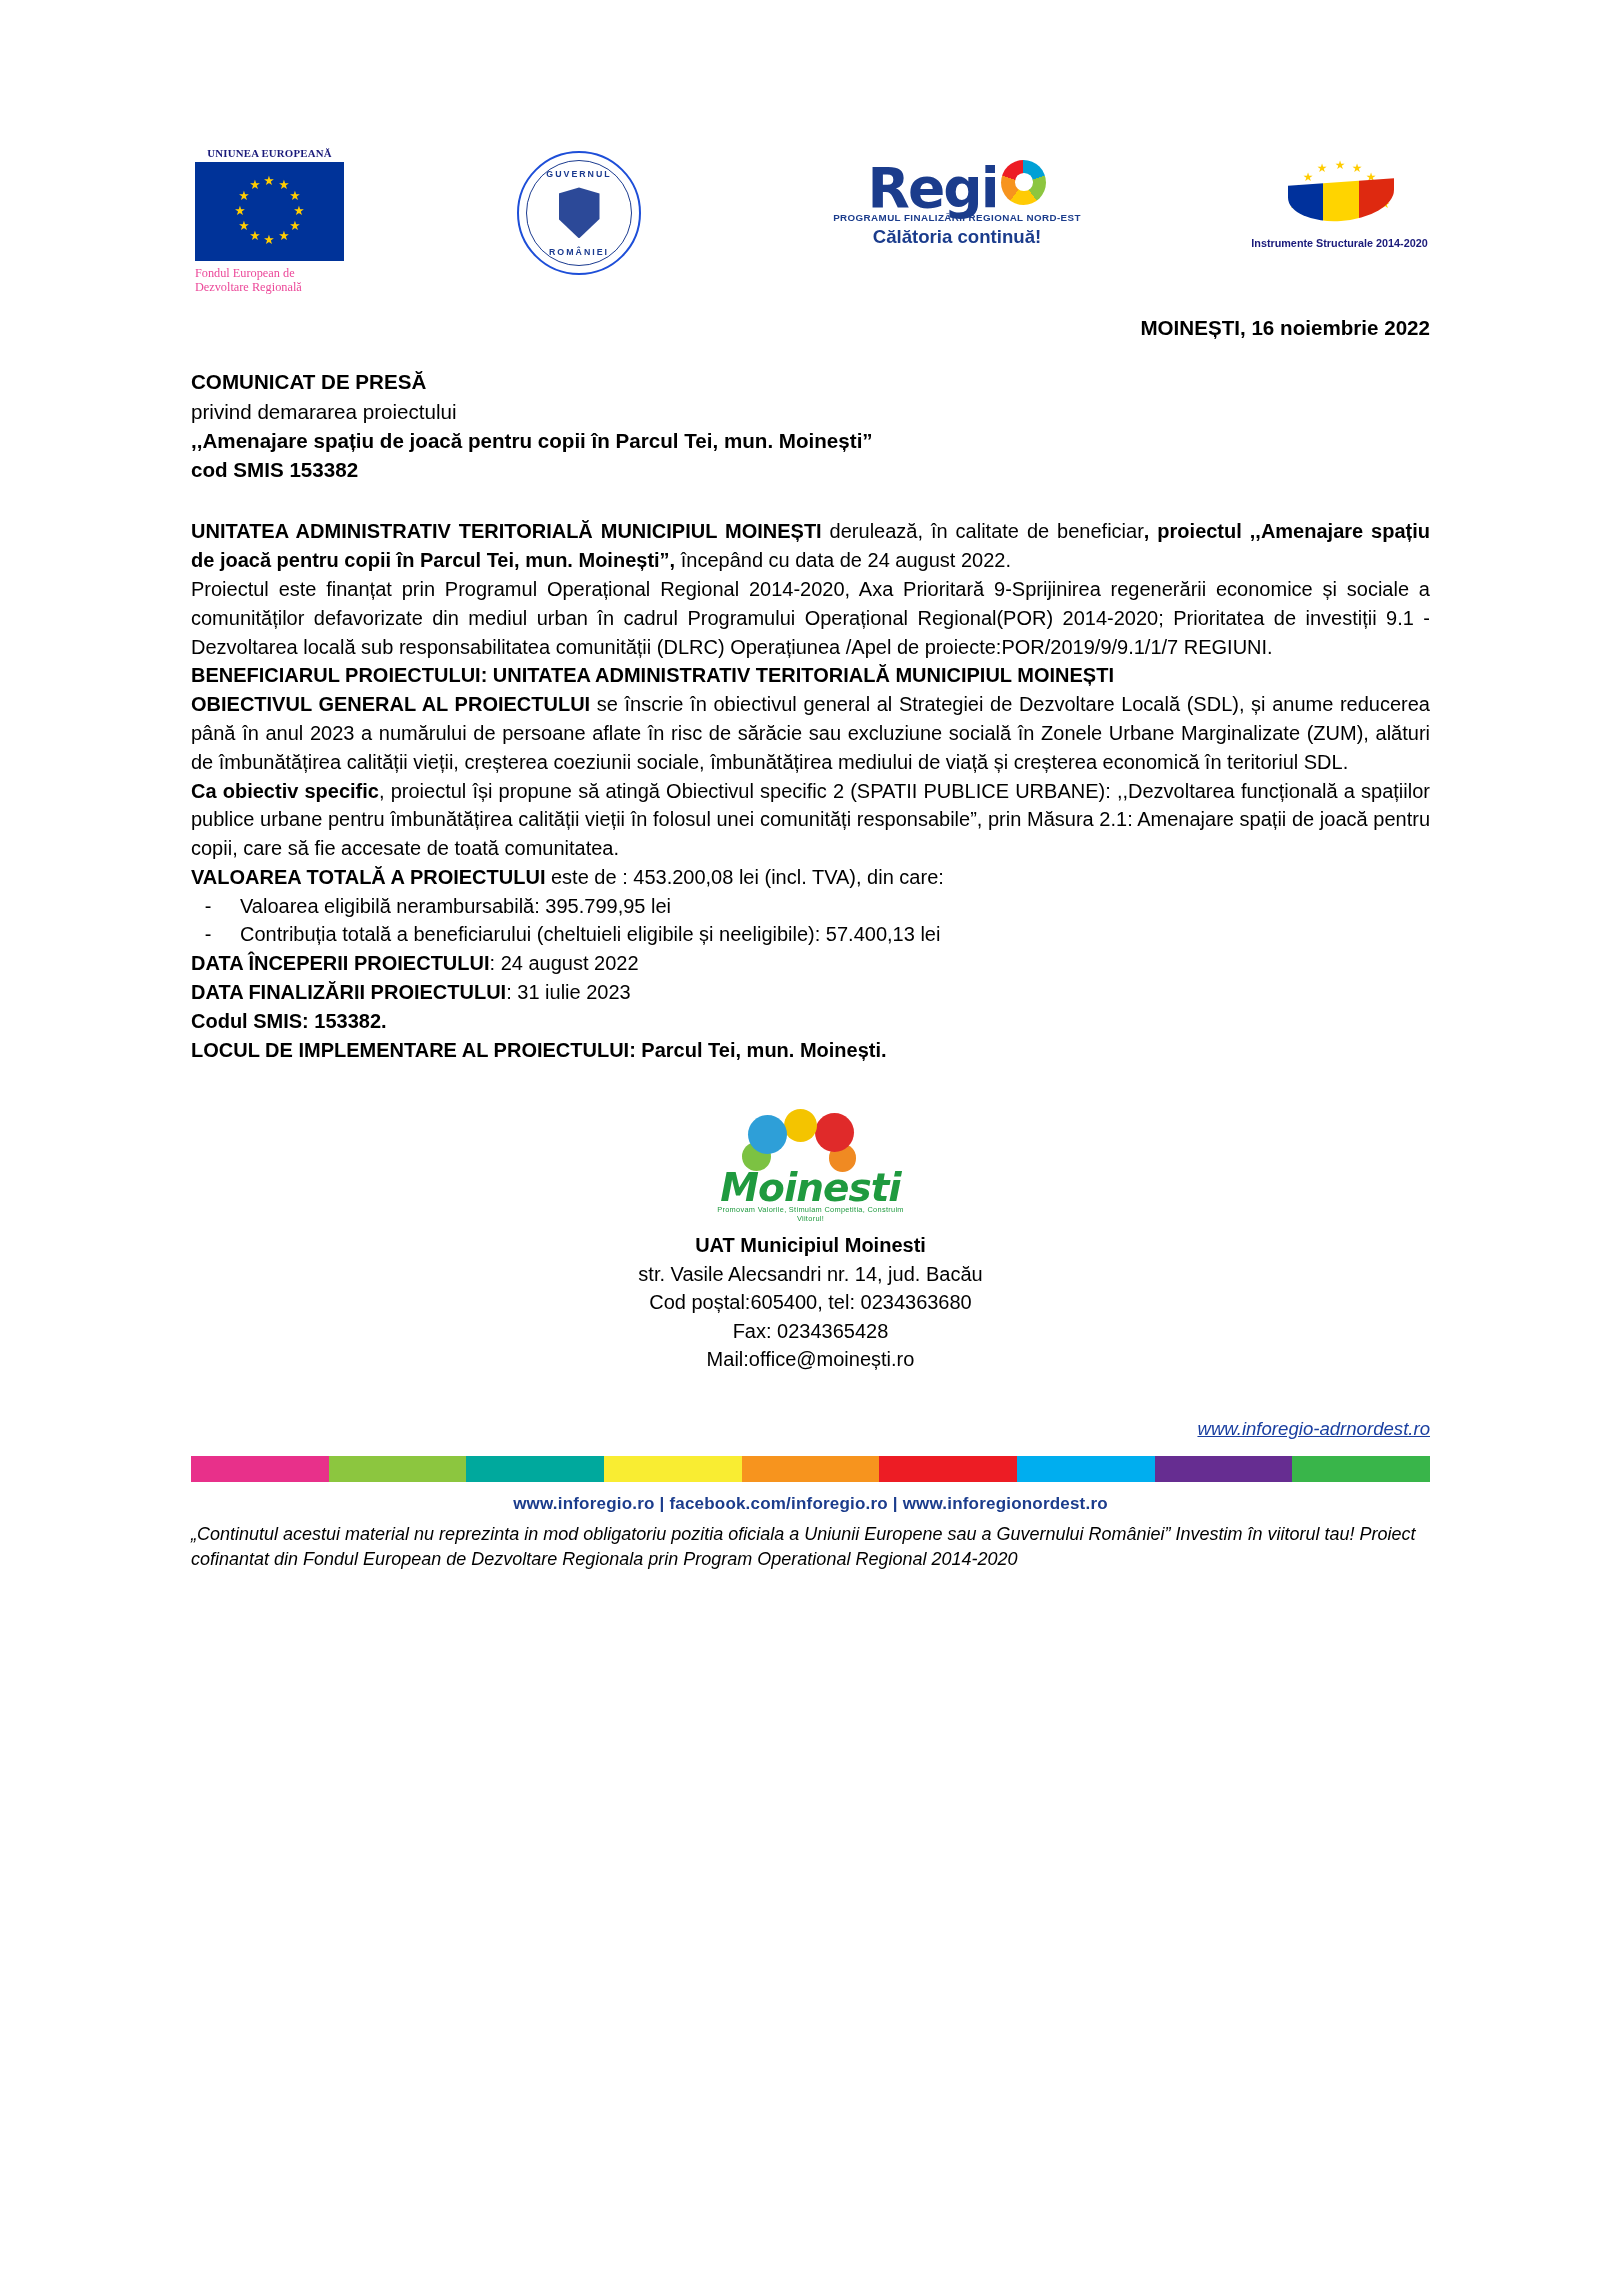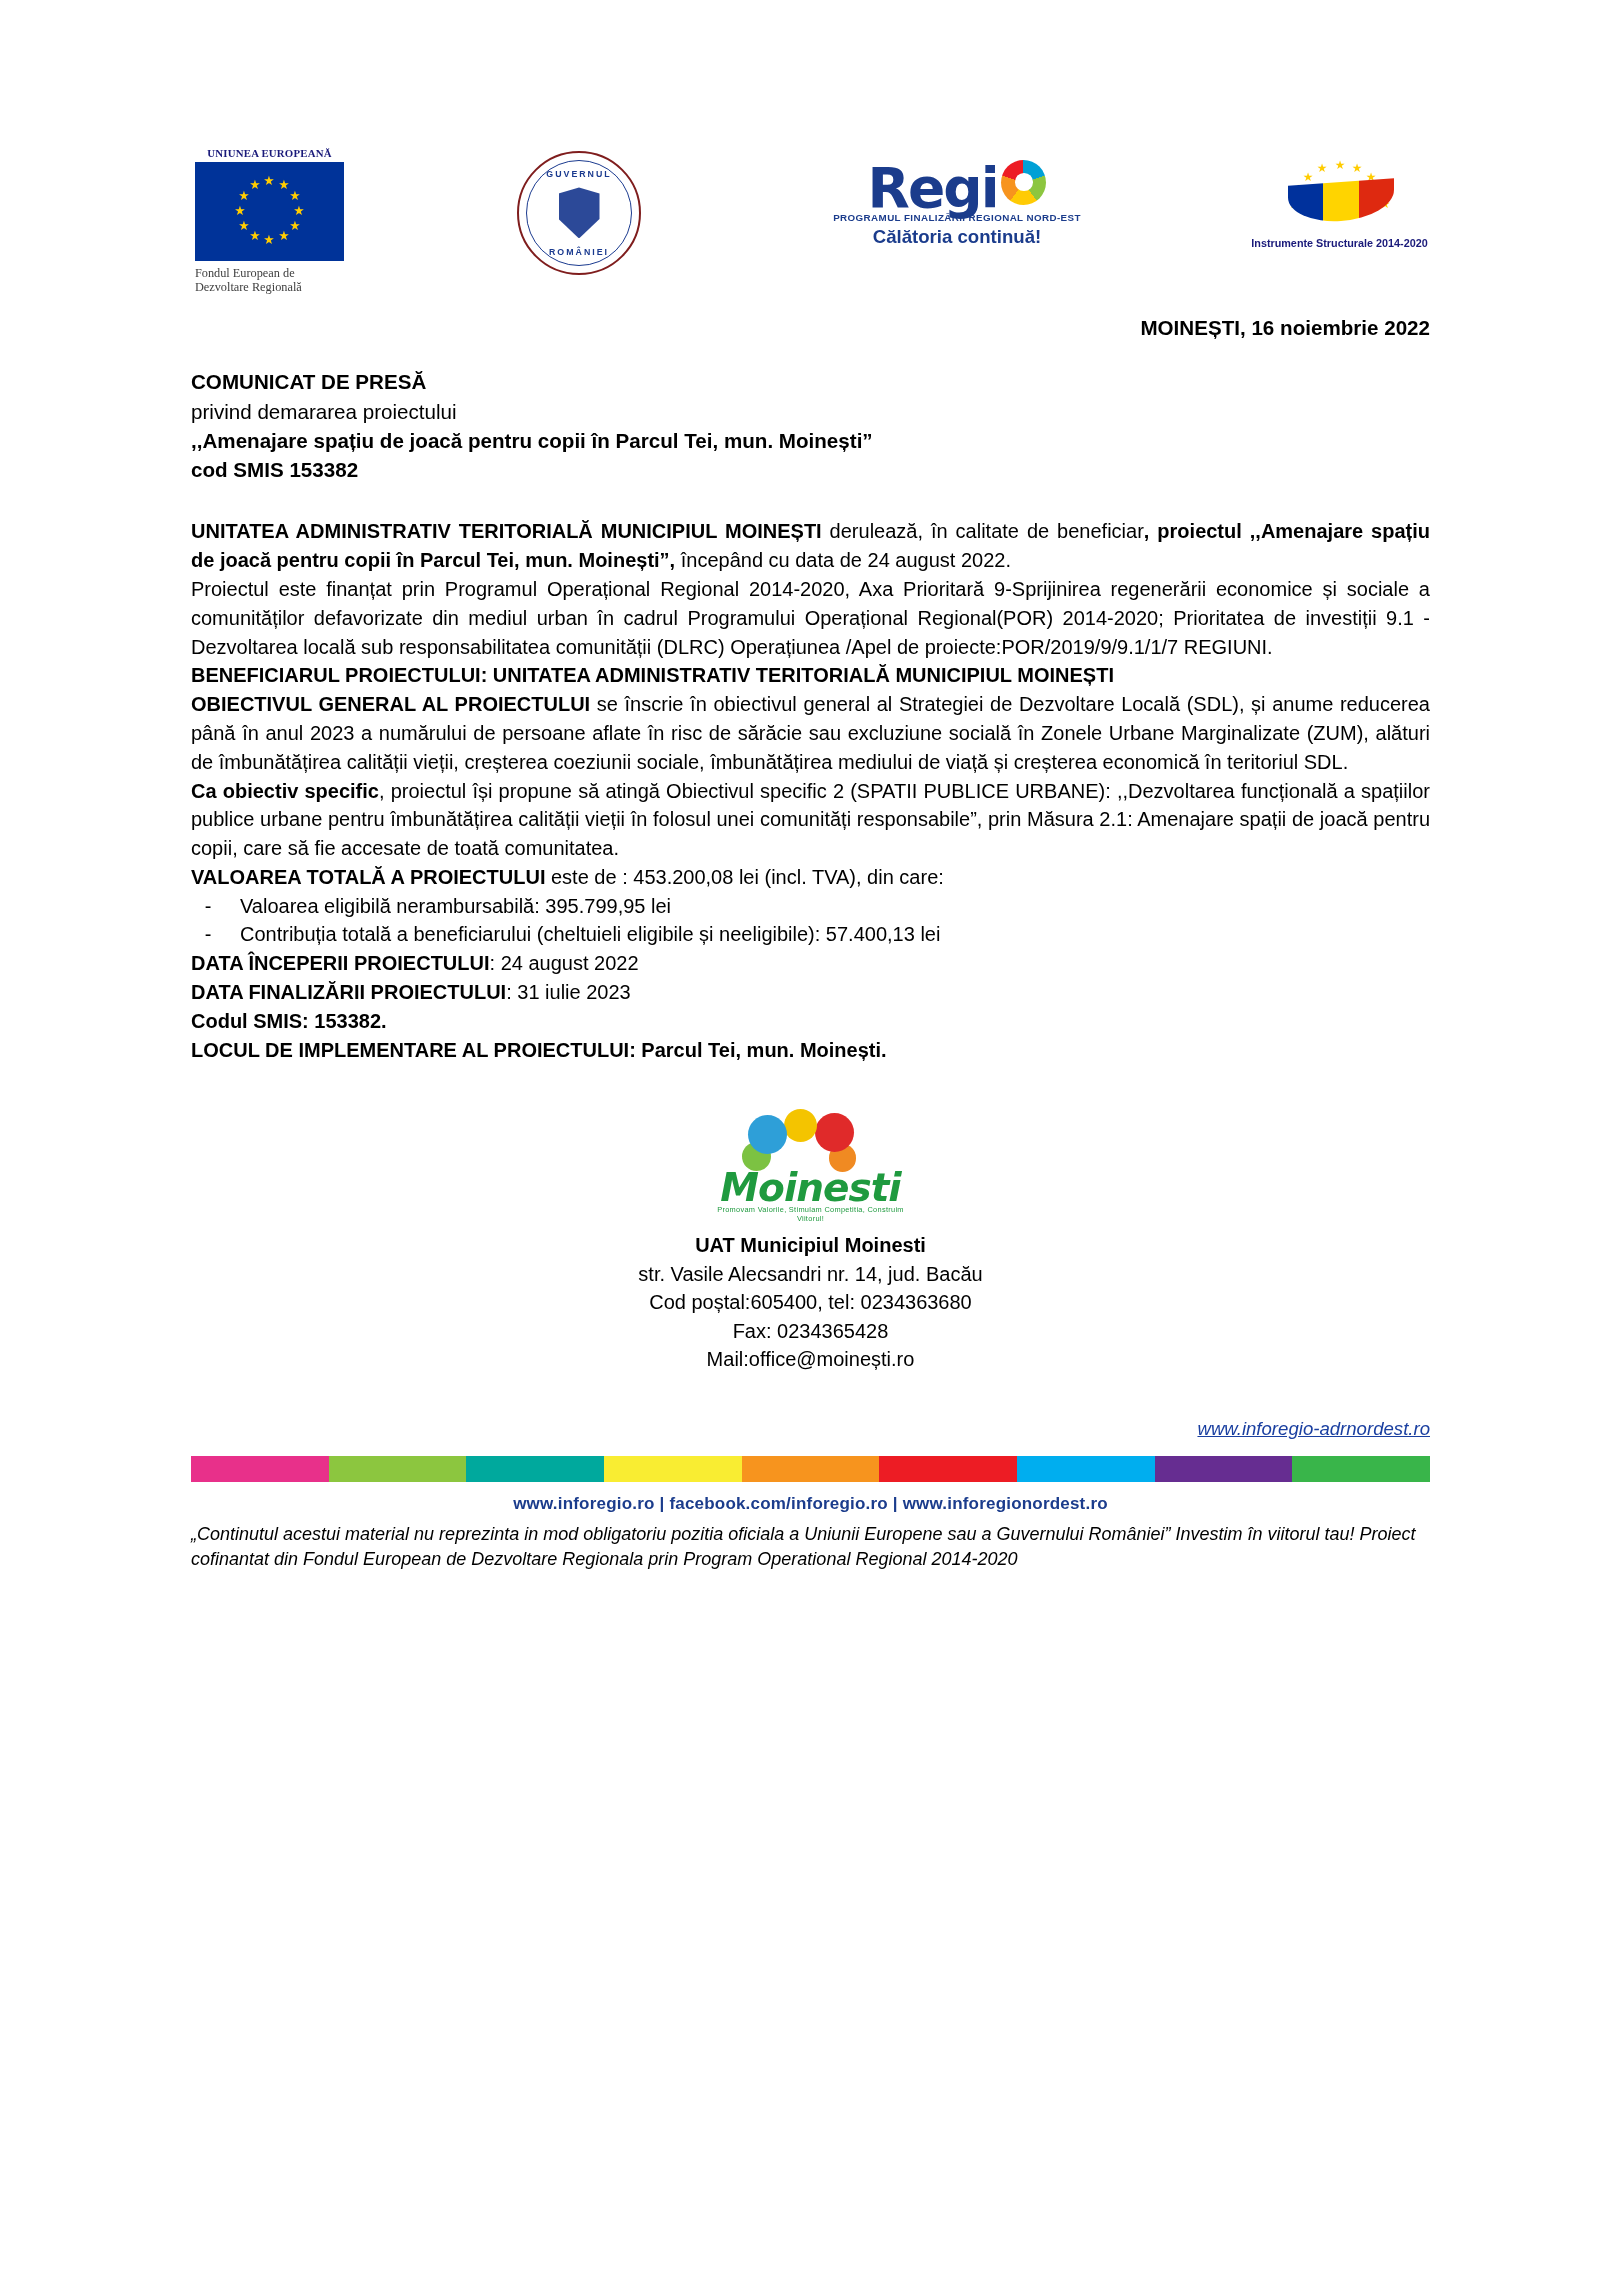--- a/index.html
+++ b/index.html
@@ -56,39 +56,39 @@
   }
   .eu-star {
     position: absolute;
     color: #FFCC00;
     font-size: 12.7px;
     line-height: 12.7px;
     transform: translate(-50%, -50%);
   }
   .logo-eu .sub {
     font-size: 12.3px;
-    color: #404040;
+    color: #ec4899;
     text-align: left;
     margin-top: 4.9px;
     line-height: 1.15;
     padding-left: 3.9px;
   }
 
   
   .logo-gov {
     width: 172px;
     display: flex;
     justify-content: center;
     padding-top: 3.9px;
   }
   .gov-seal {
     width: 120px;
     height: 120px;
     border-radius: 50%;
-    border: 2px solid #7f1d1d;
+    border: 2px solid #1d4ed8;
     position: relative;
     display: flex;
     align-items: center;
     justify-content: center;
   }
   .gov-seal:after {
     content: "";
     position: absolute;
     left: 6.9px; top: 6.9px; right: 6.9px; bottom: 6.9px;
     border-radius: 50%;

